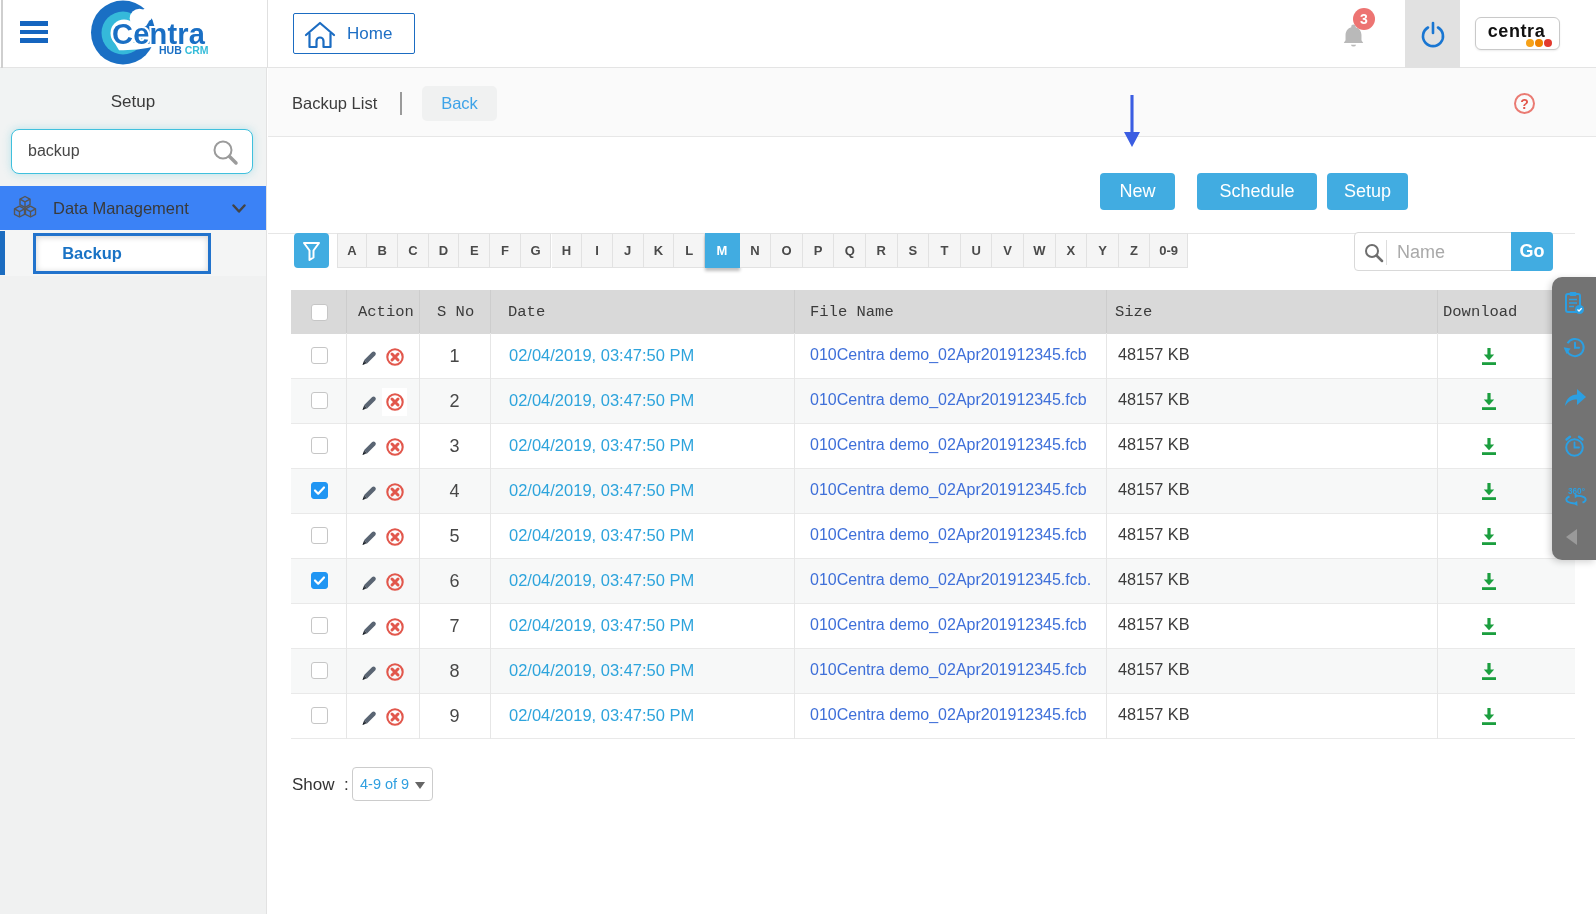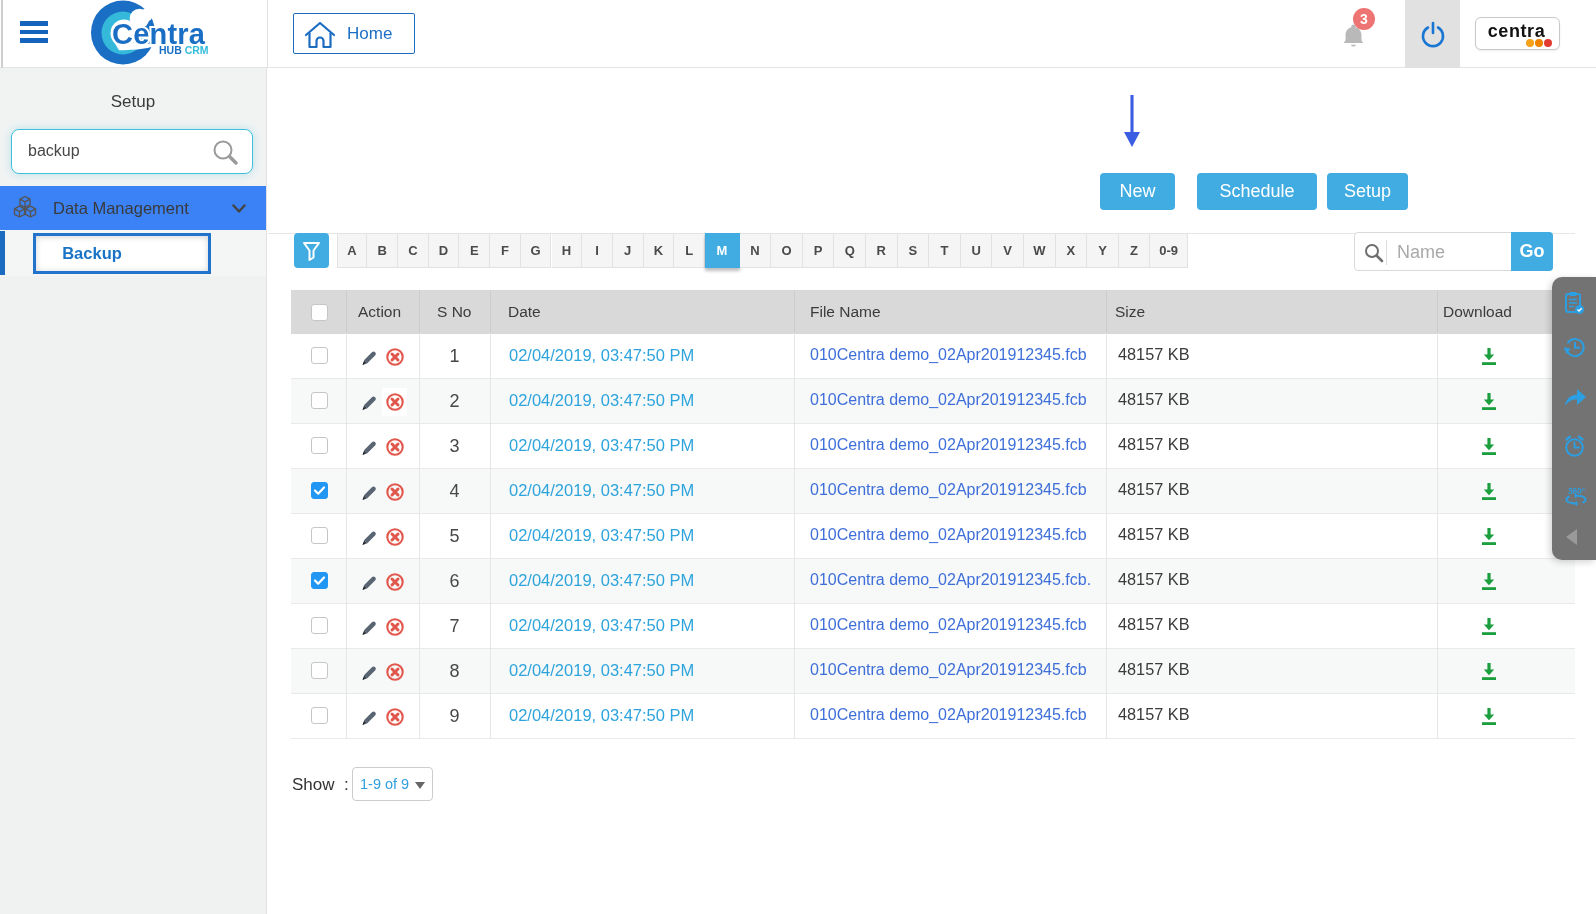--- a/index.html
+++ b/index.html
@@ -53,21 +53,21 @@
 
 
 #namesearch { position:absolute; left:1354px; top:232px; width:199px; height:39px; border:1px solid #d9d9d9; border-radius:4px; background:#fff; }
 #namesearch .ph { position:absolute; left:42px; top:9px; font-size:18px; color:#a9a9a9; }
 #namesearch .dv { position:absolute; left:31px; top:7px; width:1px; height:25px; background:#ddd; }
 #gobtn { position:absolute; right:-1px; top:-1px; width:42px; height:39px; background:#41ace1; border-radius:0 4px 4px 0; color:#fff; font-size:18px; font-weight:bold; text-align:center; line-height:39px; }
 
 
 #tbl { position:absolute; left:291px; top:290px; width:1284px; }
 #thead { position:relative; width:1284px; height:44px; background:#d9d9d9; }
-#thead .h { position:absolute; top:0; height:44px; line-height:44px; font-size:15.5px; color:#3b3b3b; }
+#thead .h { position:absolute; top:0; height:44px; line-height:44px; font-size:15.5px; color:#3b3b3b;font-family:Liberation Mono, monospace; }
 #thead .vb { position:absolute; top:0; width:1px; height:44px; background:#cdcdcd; }
 .trow { position:relative; width:1284px; height:45px; background:#fff; border-bottom:1px solid #e9e9e9; }
 .trow.alt { background:#f7f8f8; }
 .trow .vb { position:absolute; top:-1px; width:1px; height:46px; background:#e6e6e6; }
 .cb { position:absolute; left:20px; width:17px; height:17px; background:#fff; border:1px solid #c6c6c6; border-radius:3px; top:13px; }
 .cb.on { background:#2196f3; border-color:#2196f3; }
 .sno { position:absolute; left:128px; top:0; width:71px; text-align:center; line-height:45px; font-size:18px; color:#474747; }
 .date { position:absolute; left:218px; top:0; line-height:42px; font-size:16.5px; color:#2da4dc; }
 .fname { position:absolute; left:519px; top:0; line-height:42px; font-size:16px; color:#3e6fd9; }
 .fsize { position:absolute; left:827px; top:0; line-height:40px; font-size:16.3px; color:#3b3b3b; }
@@ -163,20 +163,26 @@
 </svg>
       </div>
     <div id="bkrow">
       <div id="bkbar"></div>
       <div id="bkbox">
           <span>Backup</span>
         </div>
     </div>
   </div>
 
+  <div id="mainbar">
+    <div class="title">Backup List</div>
+    <div class="sep"></div>
+    <div id="backbtn">Back</div>
+    <div id="helpq">?</div>
+  </div>
 
   <div id="btnrow">
     <div class="bluebtn" style="left:832px; width:75px;">New</div>
     <div class="bluebtn" style="left:929px; width:120px;">Schedule</div>
     <div class="bluebtn" style="left:1059px; width:81px;">Setup</div>
   </div>
   <div id="arrow"><svg width="30" height="54" viewBox="0 0 30 54">
   <line x1="15" y1="1" x2="15" y2="39" stroke="#3b5de2" stroke-width="3.1"></line>
   <path d="M7 38 L23 38 L15 53 Z" fill="#3b5de2"></path>
 </svg></div>
@@ -481,21 +487,21 @@
       <svg width="20" height="21" viewBox="0 0 20 21" class="dl">
   <path d="M8.4 2 H11.6 V8.5 H15.2 L10 14.2 L4.8 8.5 H8.4 Z" fill="#1b9e3e"></path>
   <rect x="3" y="16.2" width="14" height="2.8" fill="#1b9e3e"></rect>
 </svg>
     </div>
   </div>
 
   <div id="showrow">
     <div class="lbl">Show&nbsp;&nbsp;:</div>
     <div id="showdd">
-        <span>1-9 of 9</span>
+        <span>4-9 of 9</span>
         <div class="tri"></div>
       </div>
   </div>
 
   <div id="rpanel">
     <svg class="ic" width="22" height="24" viewBox="0 0 22 24" style="top:14px;">
       <rect x="3" y="3" width="14" height="18" rx="2" fill="none" stroke="#2b9fe2" stroke-width="2"></rect>
       <rect x="6.5" y="1" width="7" height="4" rx="1.2" fill="#2b9fe2"></rect>
       <path d="M6 8.5 H14 M6 12 H14 M6 15.5 H11" stroke="#2b9fe2" stroke-width="1.6"></path>
       <circle cx="16.5" cy="18.5" r="4.5" fill="#2b9fe2"></circle>

